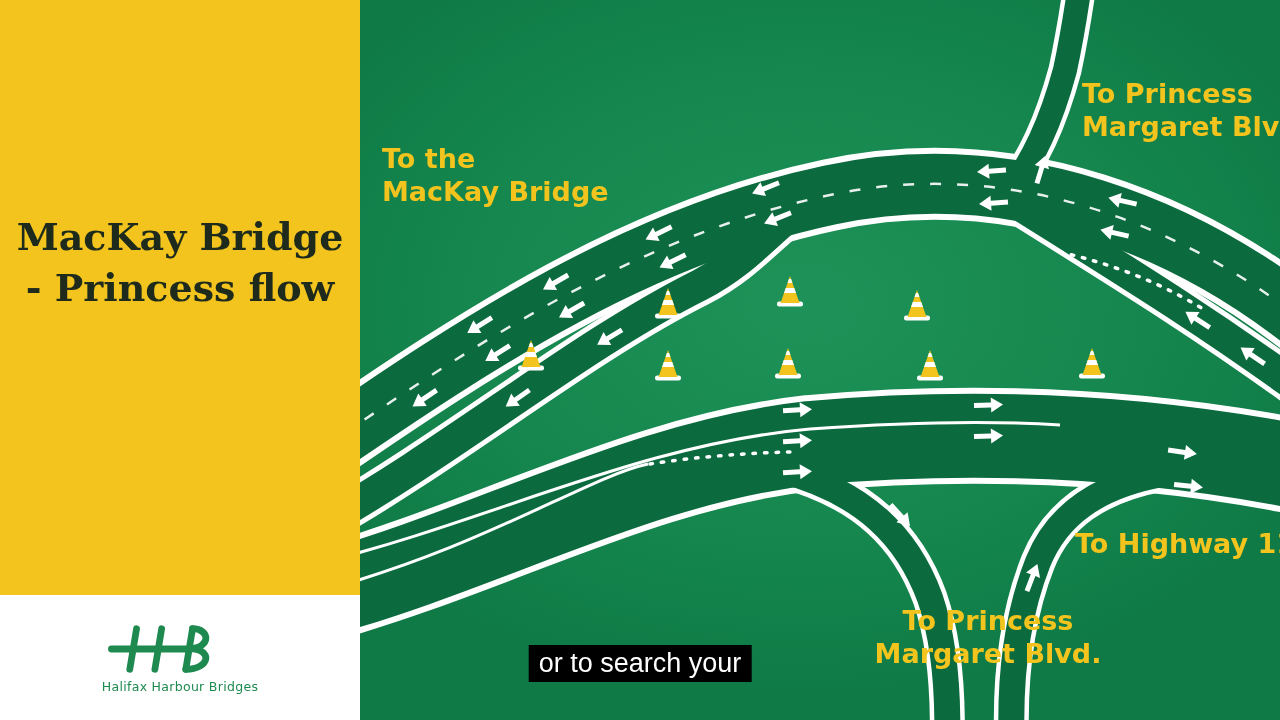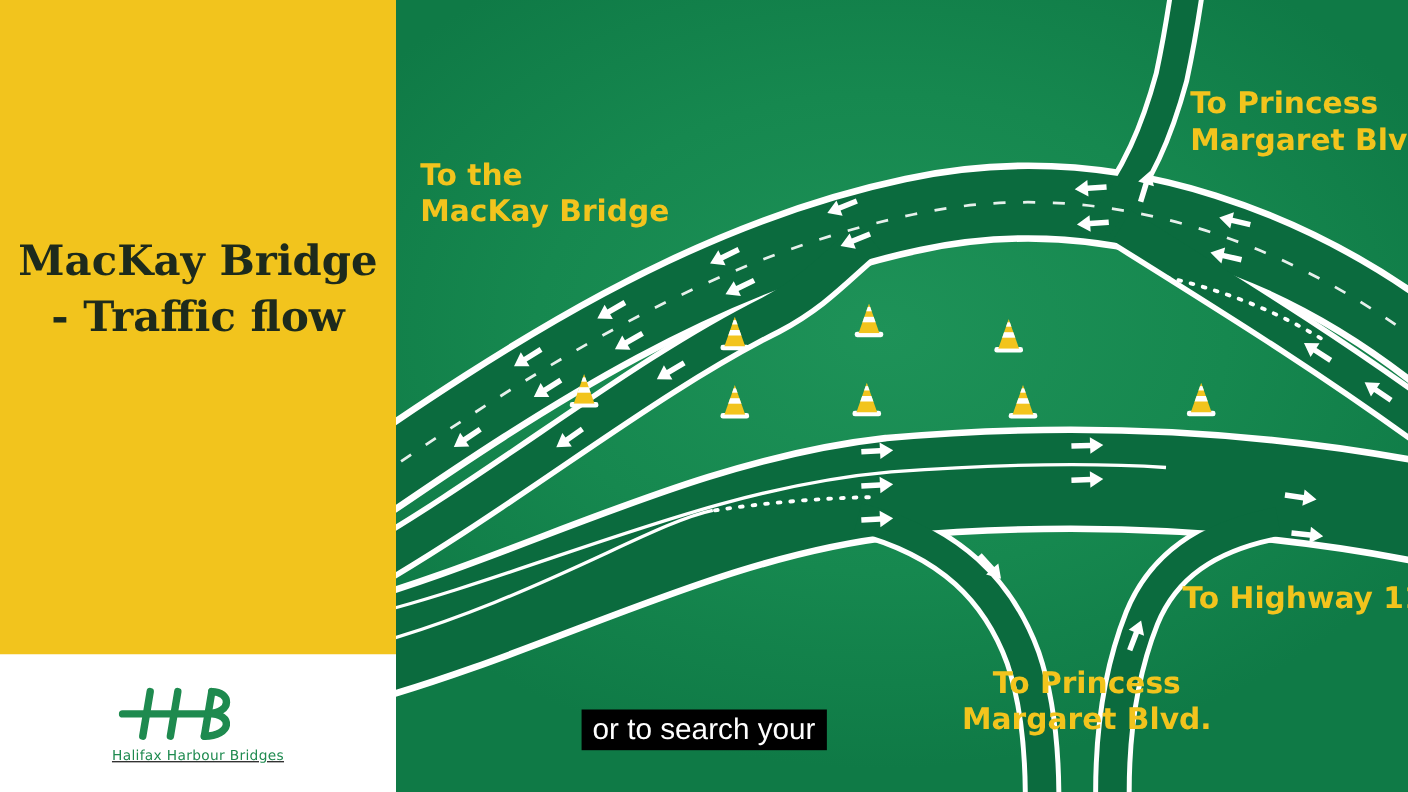--- a/index.html
+++ b/index.html
@@ -6,21 +6,21 @@
   body{width:1280px;height:720px;overflow:hidden;font-family:"DejaVu Sans",sans-serif;}
   .stage{position:relative;width:1280px;height:720px;background:#ffffff;}
 
   
   .sidebar{position:absolute;left:0;top:0;width:360px;height:720px;display:flex;flex-direction:column;}
   .sidebar-yellow{height:595px;background:var(--panel_yellow,#F2C41D);display:flex;align-items:center;justify-content:center;}
   .title{margin:0 14px 70px;display:flex;flex-direction:column;text-align:center;
          font-family:"DejaVu Serif",serif;font-weight:bold;font-size:38px;line-height:1.32;
          color:var(--title_ink,#1D2A1C);}
   .sidebar-white{flex:1;background:#ffffff;display:flex;align-items:center;justify-content:center;}
-  .logo{display:flex;flex-direction:column;align-items:center;gap:2px;text-decoration:underline;}
+  .logo{display:flex;flex-direction:column;align-items:center;gap:2px;}
   .logo-mark{width:152px;height:56px;}
   .logo-mark path{stroke:var(--logo_green,#1E8A4F);stroke-width:7;fill:none;stroke-linecap:round;}
   .logo-text{color:var(--logo_green,#1E8A4F);font-size:12.5px;letter-spacing:.3px;font-weight:500;}
 
   
   .diagram{position:absolute;left:360px;top:0;width:920px;height:720px;
            background:radial-gradient(ellipse 62% 55% at 48% 42%, #1E9258 0%, var(--background_green,#16884F) 55%, #0F7A46 100%);}
   .diagram svg{display:block;}
   .road-casing{fill:none;stroke:var(--road_outline,#FFFFFF);stroke-linejoin:round;}
   .road-fill{fill:none;stroke:var(--road_green,#0B6B3E);stroke-linejoin:round;}
@@ -38,21 +38,21 @@
 </style>
 </head>
 <body>
 
 <div class="stage">
 
   <aside class="sidebar">
     <div class="sidebar-yellow">
       <h1 class="title">
         <span>MacKay Bridge</span>
-        <span>- Traffic flow</span>
+        <span>- Princess flow</span>
       </h1>
     </div>
     <div class="sidebar-white">
       <div class="logo">
         <svg class="logo-mark" viewBox="0 0 150 58">
           <path d="M 30 8 L 23 50"></path>
           <path d="M 56 8 L 49 50"></path>
           <path d="M 4 29 L 84 29"></path>
           <path d="M 88 8 L 81 50"></path>
           <path d="M 88 8 C 106 8 108 28 84.5 28.6"></path>

